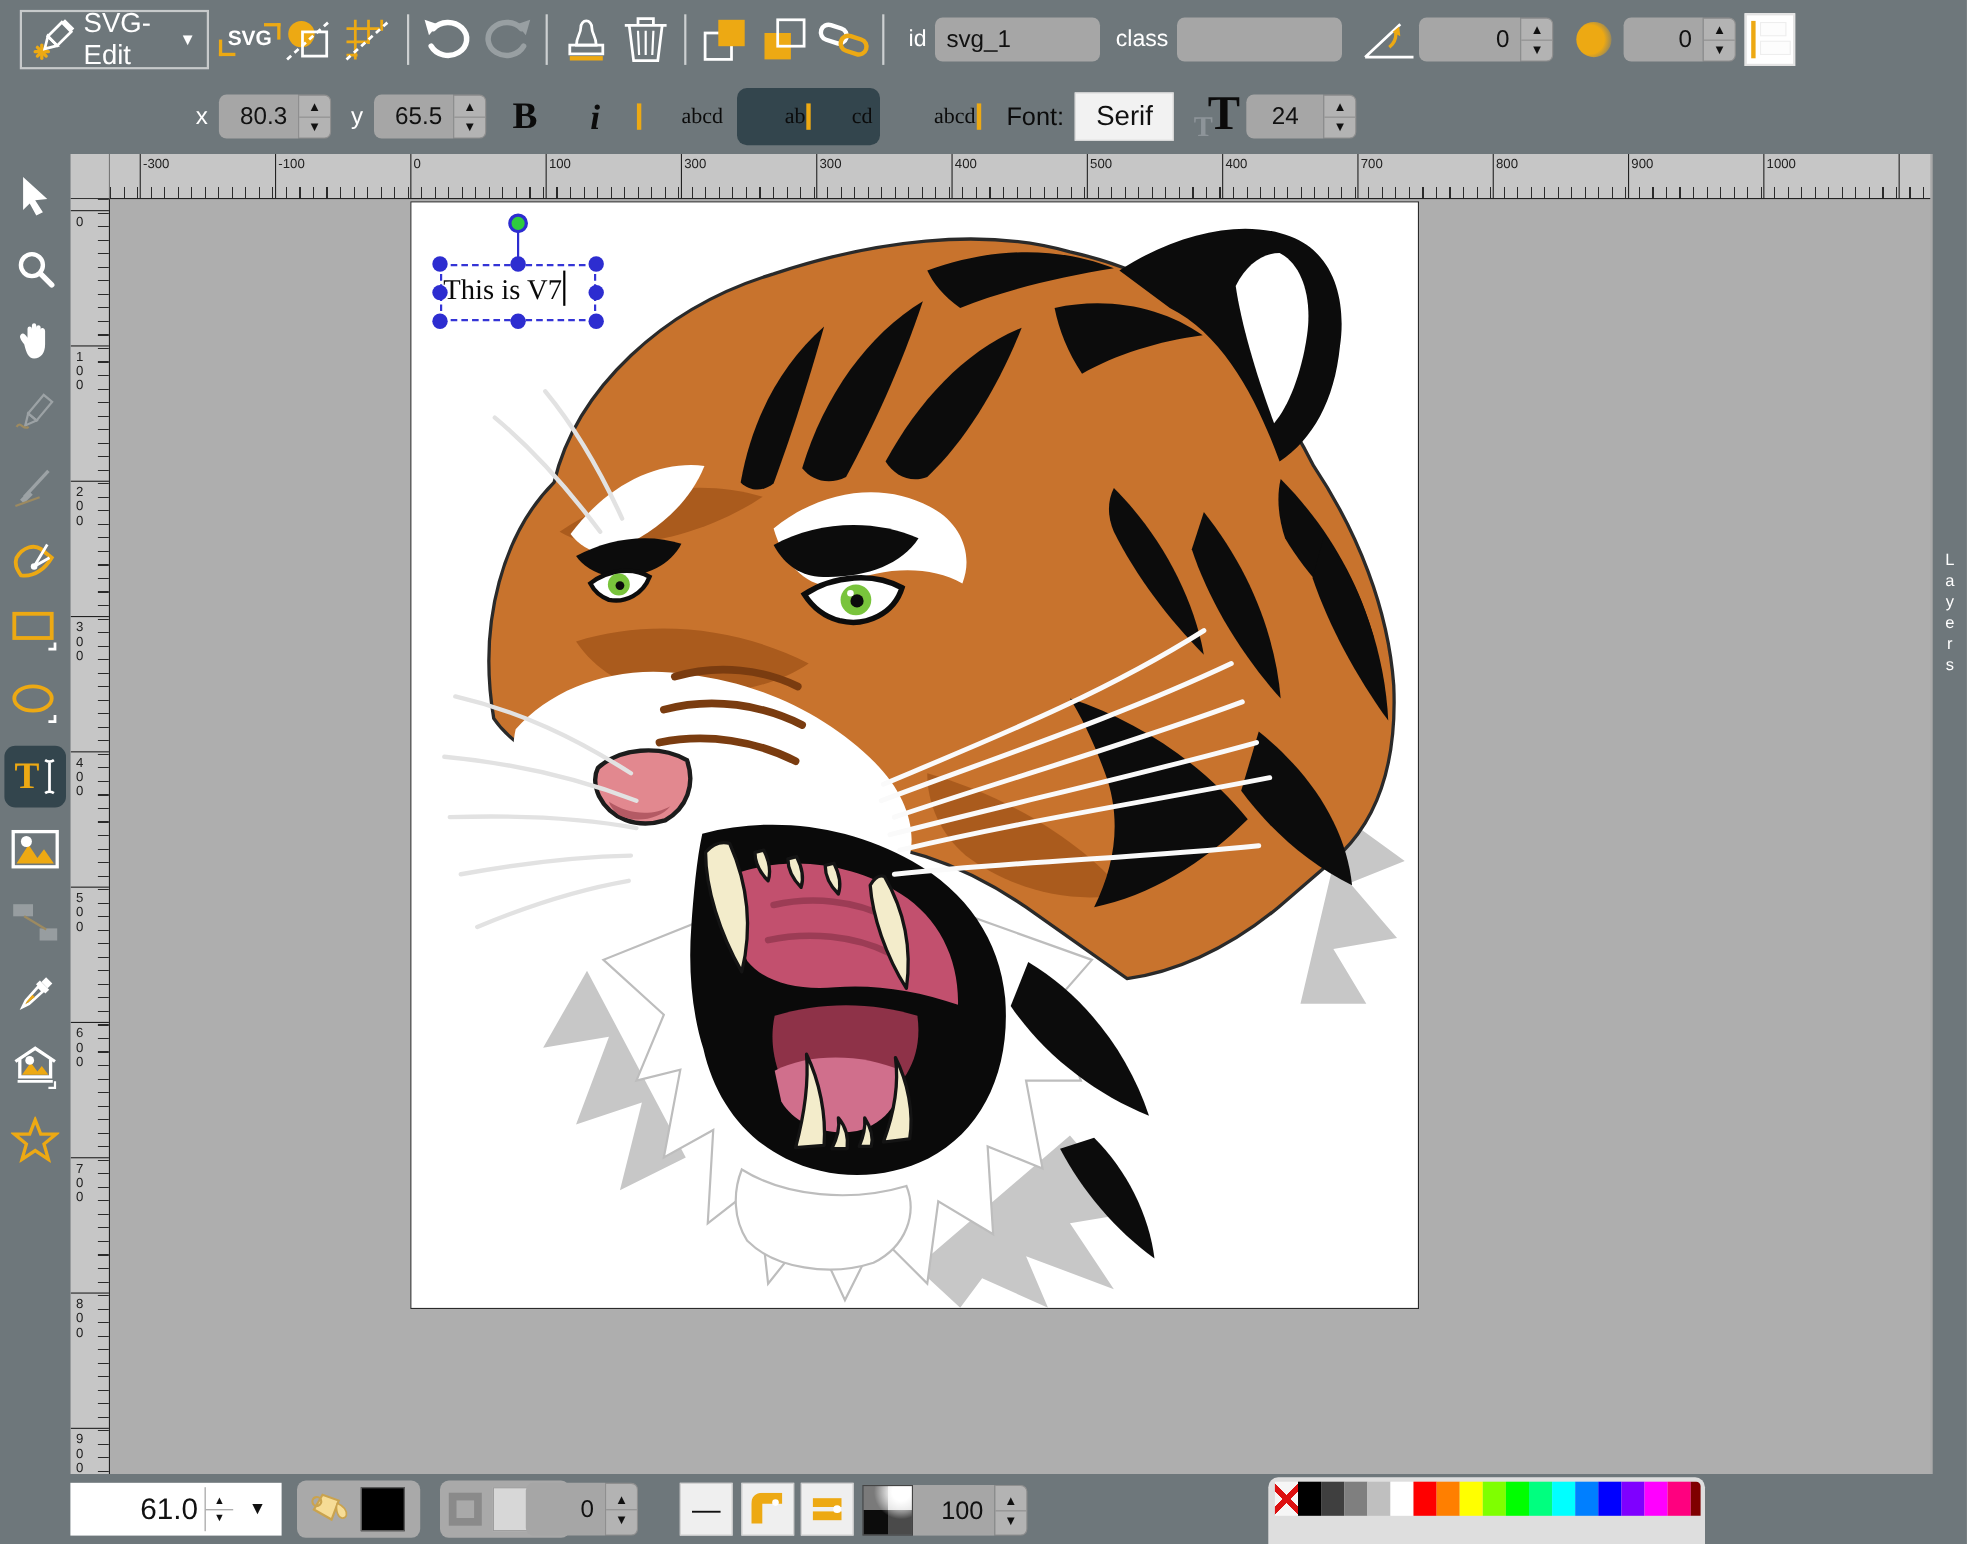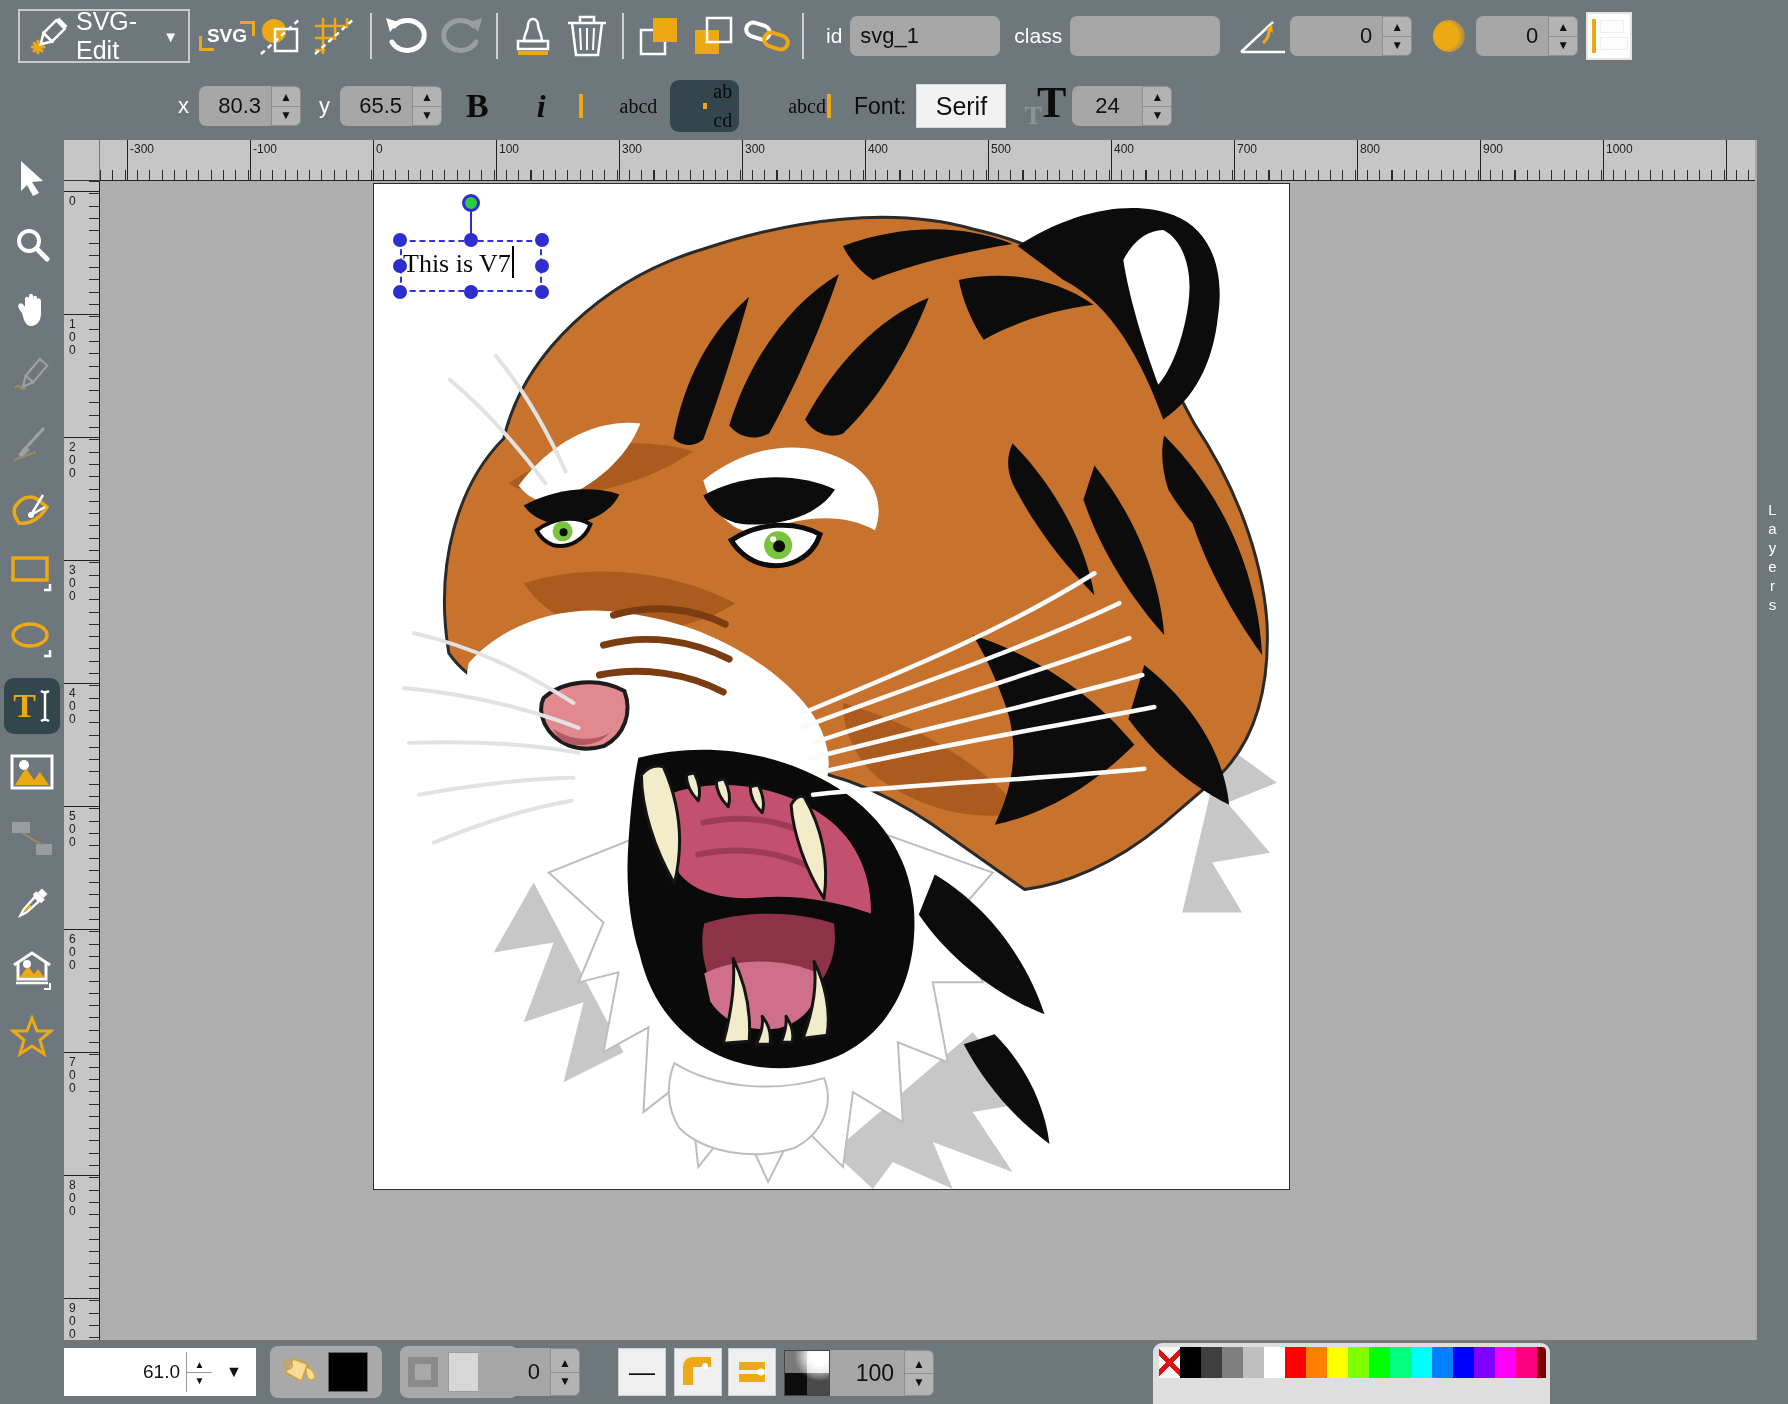--- a/index.html
+++ b/index.html
@@ -28,21 +28,21 @@
   
   .svgsrc { position:relative; color:#fff; font-weight:bold; font-size:19px; letter-spacing:0; padding:2px 4px; }
   .svgsrc:before { content:""; position:absolute; left:-4px; bottom:-2px; width:12px; height:12px; border-left:3px solid #eda913; border-bottom:3px solid #eda913; }
   .svgsrc:after { content:""; position:absolute; right:-4px; top:-2px; width:12px; height:12px; border-right:3px solid #eda913; border-top:3px solid #eda913; }
 
   
   .rl-white { color:#fff; font-size:22px; margin:0 10px 0 18px; }
   .bold-b { font-family:"Liberation Serif",serif; font-weight:bold; color:#0b0b0b; font-size:34px; margin:0 24px; cursor:pointer; }
   .ital-i { font-family:"Liberation Serif",serif; font-style:italic; font-weight:bold; color:#0b0b0b; font-size:32px; margin:0 24px; cursor:pointer; }
   .anchor-btn { position:relative; height:52px; min-width:66px; display:flex; align-items:center; justify-content:center; font-family:"Liberation Serif",serif; font-size:20px; color:#0b0b0b; margin:0 3px; border-radius:9px; cursor:pointer; padding:0 6px; }
-  .anchor-btn.selected { background:#33454d;flex-direction:column; }
+  .anchor-btn.selected { background:#33454d; }
   .anchor-bar { width:4px; height:24px; background:#eda913; }
   .anchor-btn .txt { padding:0 1px;margin-left:36px; }
   .font-label { color:#0b0b0b; font-size:23px; margin:0 10px 0 14px; }
   .serif-btn { background:#f2f2f2; border:1px solid #d8d8d8; height:44px; min-width:90px; font-size:25px; color:#111; display:flex; align-items:center; justify-content:center; padding:0 14px; cursor:pointer; }
   .tt-icon { position:relative; margin:0 6px 0 18px; width:42px; height:46px; }
   .tt-icon .t-big { position:absolute; right:0; top:-6px; font-family:"Liberation Serif",serif; font-weight:bold; font-size:44px; color:#0b0b0b; }
   .tt-icon .t-small { position:absolute; left:0; bottom:-2px; font-family:"Liberation Serif",serif; font-weight:bold; font-size:26px; color:#8d9499; }
 
   
   #left-toolbar { position:absolute; left:0; top:140px; width:64px; height:1200px; background:#6e777b; z-index:25; display:flex; flex-direction:column; align-items:center; }
@@ -77,21 +77,21 @@
   #sel-text { position:absolute; left:3px; top:6px; font-family:"Liberation Serif",serif; font-size:26px; color:#0a0a0a; white-space:nowrap; }
   #caret { display:inline-block; width:2px; height:32px; background:#000; vertical-align:-6px; margin-left:1px; }
 
   
   #layers-strip { position:absolute; left:1757px; top:140px; width:31px; height:1200px; background:#6e777b; z-index:25; }
   #layers-label { position:absolute; top:360px; left:0; width:31px; text-align:center; color:#fff; font-size:15px; line-height:19px; white-space:pre-line; }
 
   
   #bottom-toolbar { position:absolute; left:0; top:1340px; width:1788px; height:64px; background:#6e777b; z-index:30; }
   #zoom-box { position:absolute; left:64px; top:8px; width:192px; height:48px; background:#fff; display:flex; align-items:center; }
-  #zoom-value { flex:1; text-align:right; font-size:19px; color:#111; padding-right:6px; }
+  #zoom-value { flex:1; text-align:right; font-size:27px; color:#111; padding-right:6px; }
   .mini-stepper { width:26px; height:40px; border-left:1px solid #999; display:flex; flex-direction:column; align-items:center; justify-content:center; color:#111; cursor:pointer; }
   .mini-stepper span { font-size:10px; line-height:11px; }
   .mini-stepper .sdiv { width:100%; height:1px; background:#999; margin:2px 0; }
   #zoom-dd { width:44px; text-align:center; font-size:16px; color:#111; cursor:pointer; }
 
   .bt-panel { position:absolute; top:6px; height:52px; background:#a9a9a9; border-radius:8px; display:flex; align-items:center; padding:0 8px; gap:10px; }
   #fill-panel { left:270px; width:112px; }
   #stroke-panel { left:400px; width:118px; }
   .swatch-box { width:40px; height:40px; border:1px solid #666; }
   .stroke-sq-icon { width:30px; height:30px; border:7px solid #8a8a8a; }

